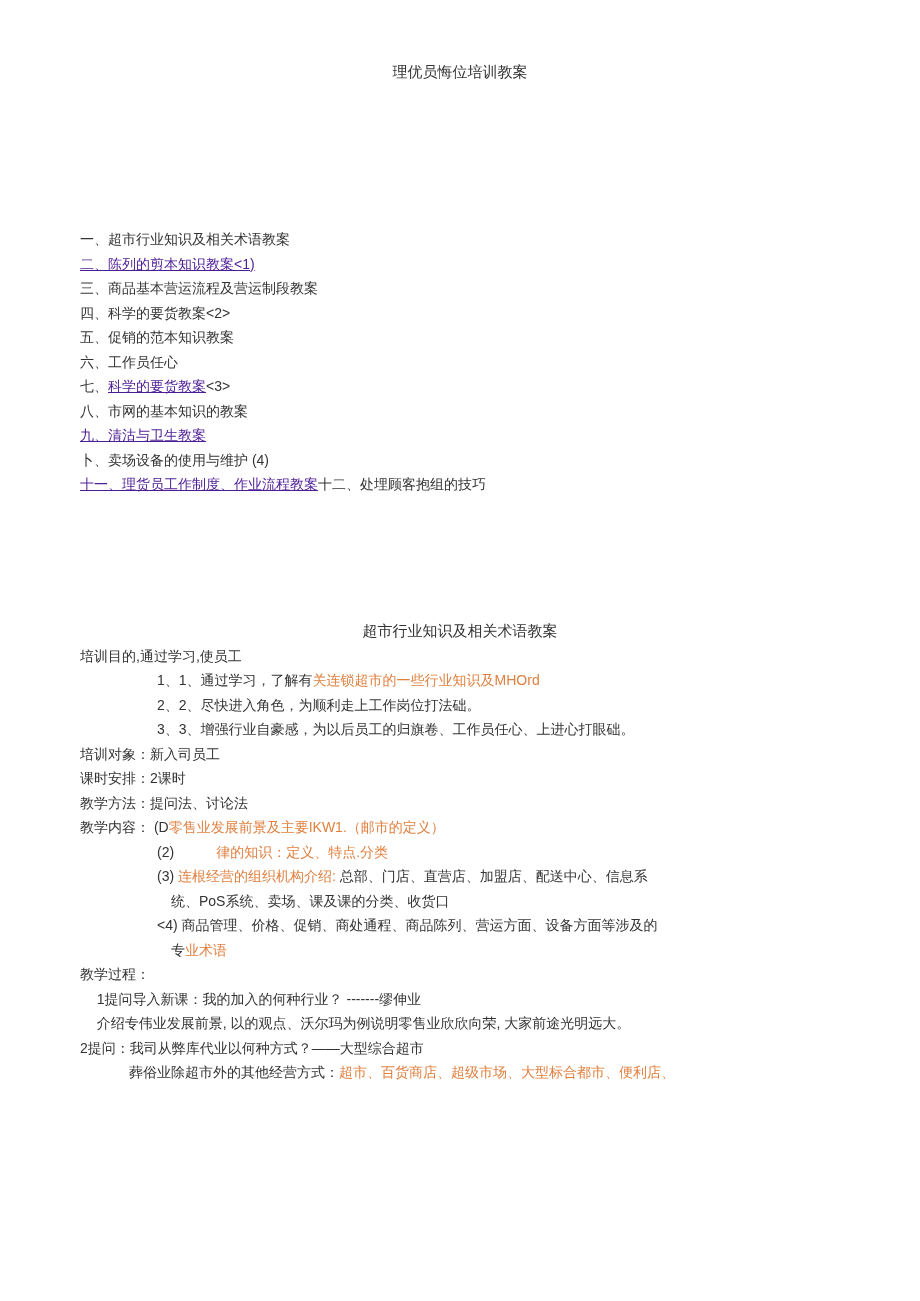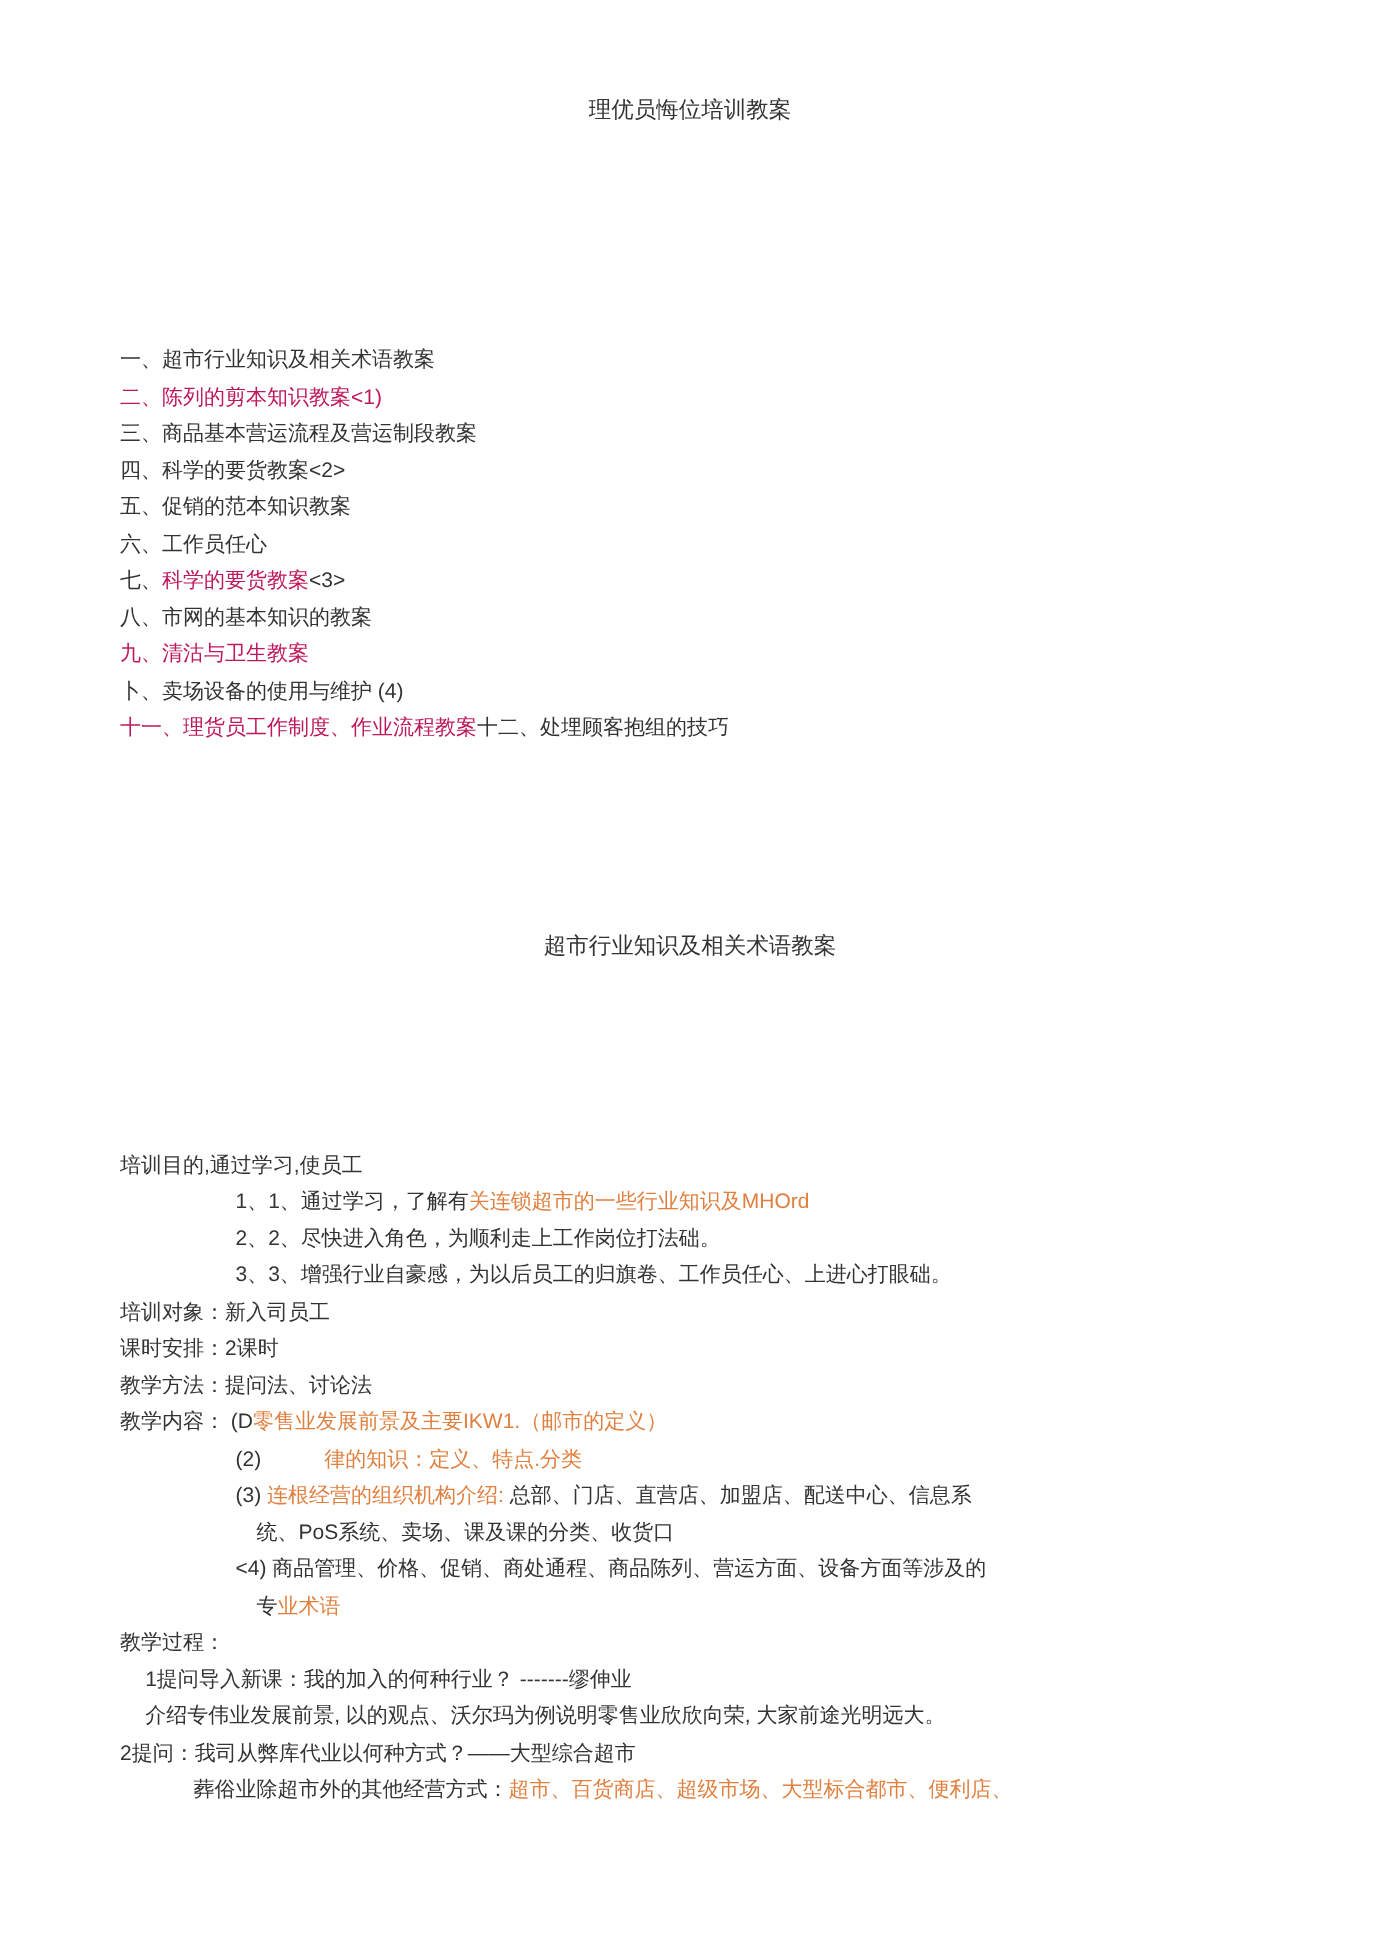--- a/index.html
+++ b/index.html
@@ -10,36 +10,36 @@
     background: #fff;
     margin: 0;
     padding: 60px 80px;
     width: 920px;
     box-sizing: border-box;
   }
   .title {
     text-align: center;
     font-size: 15px;
     margin-bottom: 140px;
+    font-family: Liberation Mono, monospace;
   }
   .toc {
     margin-bottom: 120px;
   }
   .toc-item {
     line-height: 1.75;
   }
   .subtitle {
     text-align: center;
     font-size: 15px;
-    margin-bottom: 120px;
   }
   .section {
     line-height: 1.75;
   }
-  .red { color: #be185d; }
+  .red { color: #4c1d95; text-decoration: underline; }
   .orange { color: #e08040; margin-top: 10px; }
   .indent1 { padding-left: 5.5em; }
   .indent2 { padding-left: 6.5em; }
   .indent-small { padding-left: 1.2em; }
   .indent-med { padding-left: 3.5em; }
 </style>
 </head>
 <body>
 
 <div class="title">理优员悔位培训教案</div>

